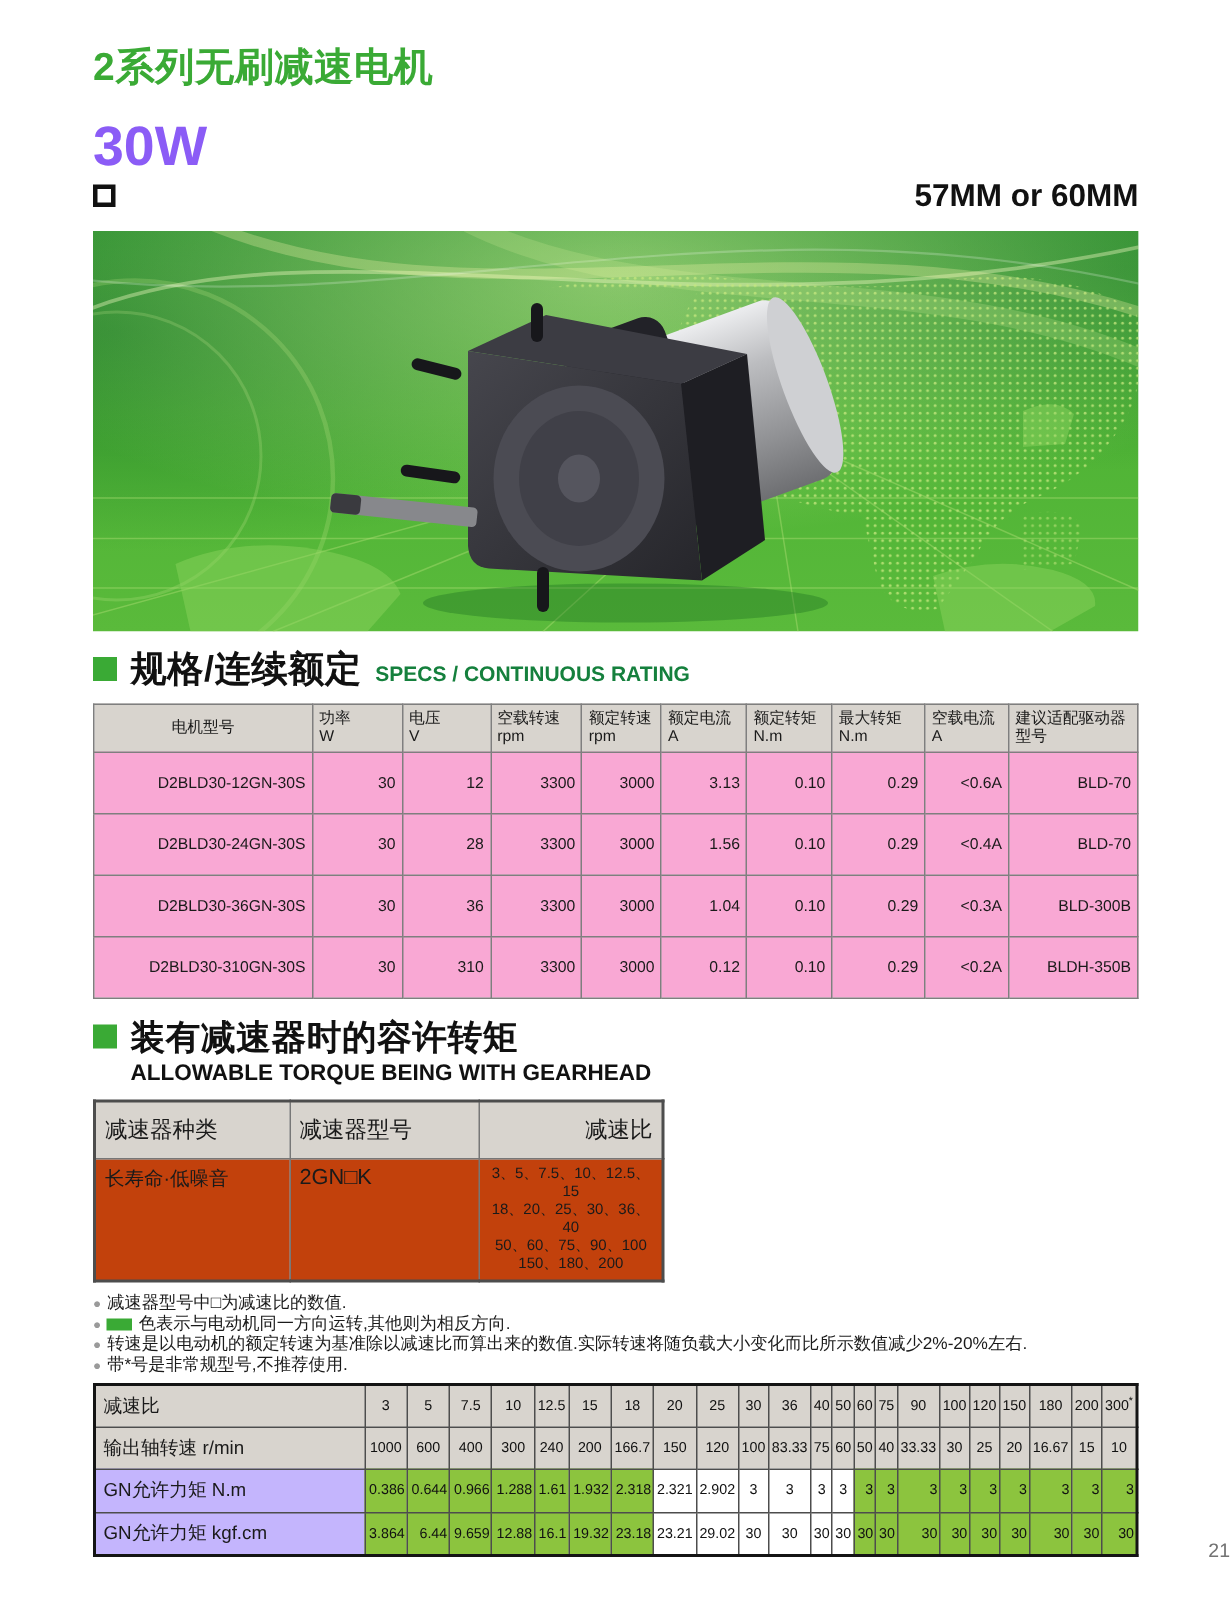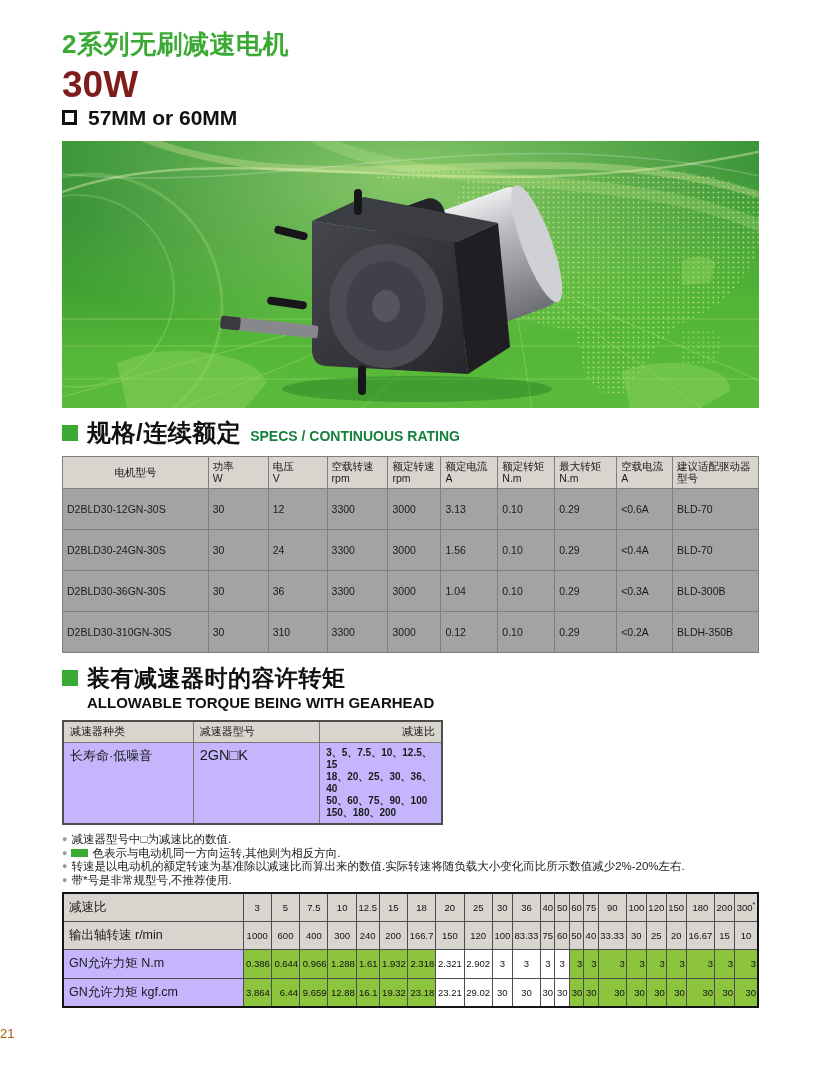--- a/index.html
+++ b/index.html
@@ -8,22 +8,22 @@
     width: 820px; height: 1082px;
     position: relative;
     font-family: "Liberation Sans", "DejaVu Sans", sans-serif;
     color: #1a1a1a;
     overflow: hidden;
   }
   .content { position: absolute; left: 62px; top: 0; width: 697px; }
 
   
   .series-title { margin-top: 27px; font-size: 26px; font-weight: bold; color: #3aaa35; letter-spacing: 0.5px; }
-  .power-title  { font-size: 37px; font-weight: bold; color: #7f1d1d; line-height: 1.02; margin-top: 4px; }
-  .size-line    { display: flex; align-items: center; gap: 11px; margin-top: 2px; }
+  .power-title  { font-size: 37px; font-weight: bold; color: #8b5cf6; line-height: 1.02; margin-top: 17px; }
+  .size-line    { display: flex; align-items: center; gap: 24px; margin-top: 2px; justify-content: space-between; }
   .size-square  { width: 15px; height: 15px; border: 3px solid #111; display: inline-block; }
   .size-text    { font-size: 21px; font-weight: bold; color: #111; }
 
   
   .banner { margin-top: 11px; width: 697px; height: 267px; line-height: 0; }
 
   
   .sec-head { display: flex; align-items: baseline; gap: 9px; margin-top: 9px; }
   .green-sq { width: 16px; height: 16px; background: var(--accent, #3aaa35); align-self: center; flex: 0 0 auto; }
   .sec-cn  { font-size: 24px; font-weight: bold; color: #111; letter-spacing: 0.5px; }
@@ -37,51 +37,51 @@
   
   .specs-table { width: 697px; margin-top: 7px; border: 1px solid #595959; }
   .specs-table th, .specs-table td { border: 1px solid #7f7f7f; font-size: 10.5px; }
   .specs-table thead th {
     background: var(--hdrbg, #d8d4ce);
     height: 32px; padding: 3px 4px;
     text-align: left; vertical-align: top; line-height: 12px;
   }
   .specs-table thead th.c-center { text-align: center; vertical-align: middle; }
   .specs-table thead th.v-mid { vertical-align: middle; }
-  .specs-table tbody td { height: 21px; padding: 14px 4px; text-align: left; background: #a3a3a3; }
+  .specs-table tbody td { height: 21px; padding: 14px 4px; text-align: right; background: #f9a8d4; }
 
   
   .gear-table { width: 381px; margin-top: 9px; border: 2px solid #4d4d4d; }
   .gear-table th, .gear-table td { border: 1px solid #777; }
-  .gear-table thead th { background: var(--hdrbg, #d8d4ce); height: 22px; font-size: 11px; padding: 2px 6px; text-align: left; }
+  .gear-table thead th { background: var(--hdrbg, #d8d4ce); height: 39px; font-size: 15px; padding: 2px 6px; text-align: left; }
   .gear-table thead th.r { text-align: right; }
-  .gear-table tbody td { height: 50px; vertical-align: top; padding: 4px 6px; background: #c4b5fd; }
+  .gear-table tbody td { height: 50px; vertical-align: top; padding: 4px 6px; background: #c2410c; }
   .gear-type  { font-size: 13px; }
   .gear-model { font-size: 14.5px; }
-  .gear-ratios { font-size: 10px; text-align: left; line-height: 12px; padding-top: 2px; font-weight: bold; }
+  .gear-ratios { font-size: 10px; text-align: center; line-height: 12px; padding-top: 2px; }
 
   
   .notes { margin-top: 8px; }
   .note-line { display: flex; align-items: center; gap: 4px; line-height: 13.5px; }
   .note-bullet { color: #9a9a9a; font-size: 9px; flex: 0 0 auto; }
   .note-swatch { width: 17px; height: 8px; background: var(--accent, #3aaa35); display: inline-block; flex: 0 0 auto; }
   .note-text { font-size: 11.5px; color: #1a1a1a; }
 
   
   .ratio-table { width: 697px; margin-top: 5px; border: 2px solid #141414; table-layout: auto; }
   .ratio-table th, .ratio-table td { border: 1px solid #4d4d4d; }
   .ratio-table .lbl { width: 180px; text-align: left; padding: 2px 5px; font-size: 12.5px; background: #c4b5fd; white-space: nowrap; }
   .ratio-table tr.beige .lbl, .ratio-table tr.beige td { background: var(--hdrbg, #d8d4ce); }
   .ratio-table td { text-align: center; font-size: 9.5px; padding: 1px 1px; height: 28px; color: #111; background:#fff; }
   .ratio-table td.g { background: var(--cellgreen, #8cc43e); text-align: right; }
   .ratio-table td sup { font-size: 7px; }
   .ratio-table tr.tq td { height: 29px; }
 
   
-  .page-num { position: absolute; top: 1026px; left: 0; width: 820px; text-align: left; font-size: 13px; color: #a16207; }
+  .page-num { position: absolute; top: 1026px; left: 0; width: 820px; text-align: right; font-size: 13px; color: #737373; }
 </style>
 </head>
 <body style="--accent: #3aaa35; --cellgreen: #8cc43e; --hdrbg: #d8d4ce;">
 
 <div class="content">
 
   <div class="series-title">2系列无刷减速电机</div>
   <div class="power-title">30W</div>
   <div class="size-line">
     <span class="size-square"></span>
@@ -269,21 +269,21 @@
           <td>3000</td>
           <td>3.13</td>
           <td>0.10</td>
           <td>0.29</td>
           <td>&lt;0.6A</td>
           <td>BLD-70</td>
         </tr>
         <tr>
           <td>D2BLD30-24GN-30S</td>
           <td>30</td>
-          <td>24</td>
+          <td>28</td>
           <td>3300</td>
           <td>3000</td>
           <td>1.56</td>
           <td>0.10</td>
           <td>0.29</td>
           <td>&lt;0.4A</td>
           <td>BLD-70</td>
         </tr>
         <tr>
           <td>D2BLD30-36GN-30S</td>

